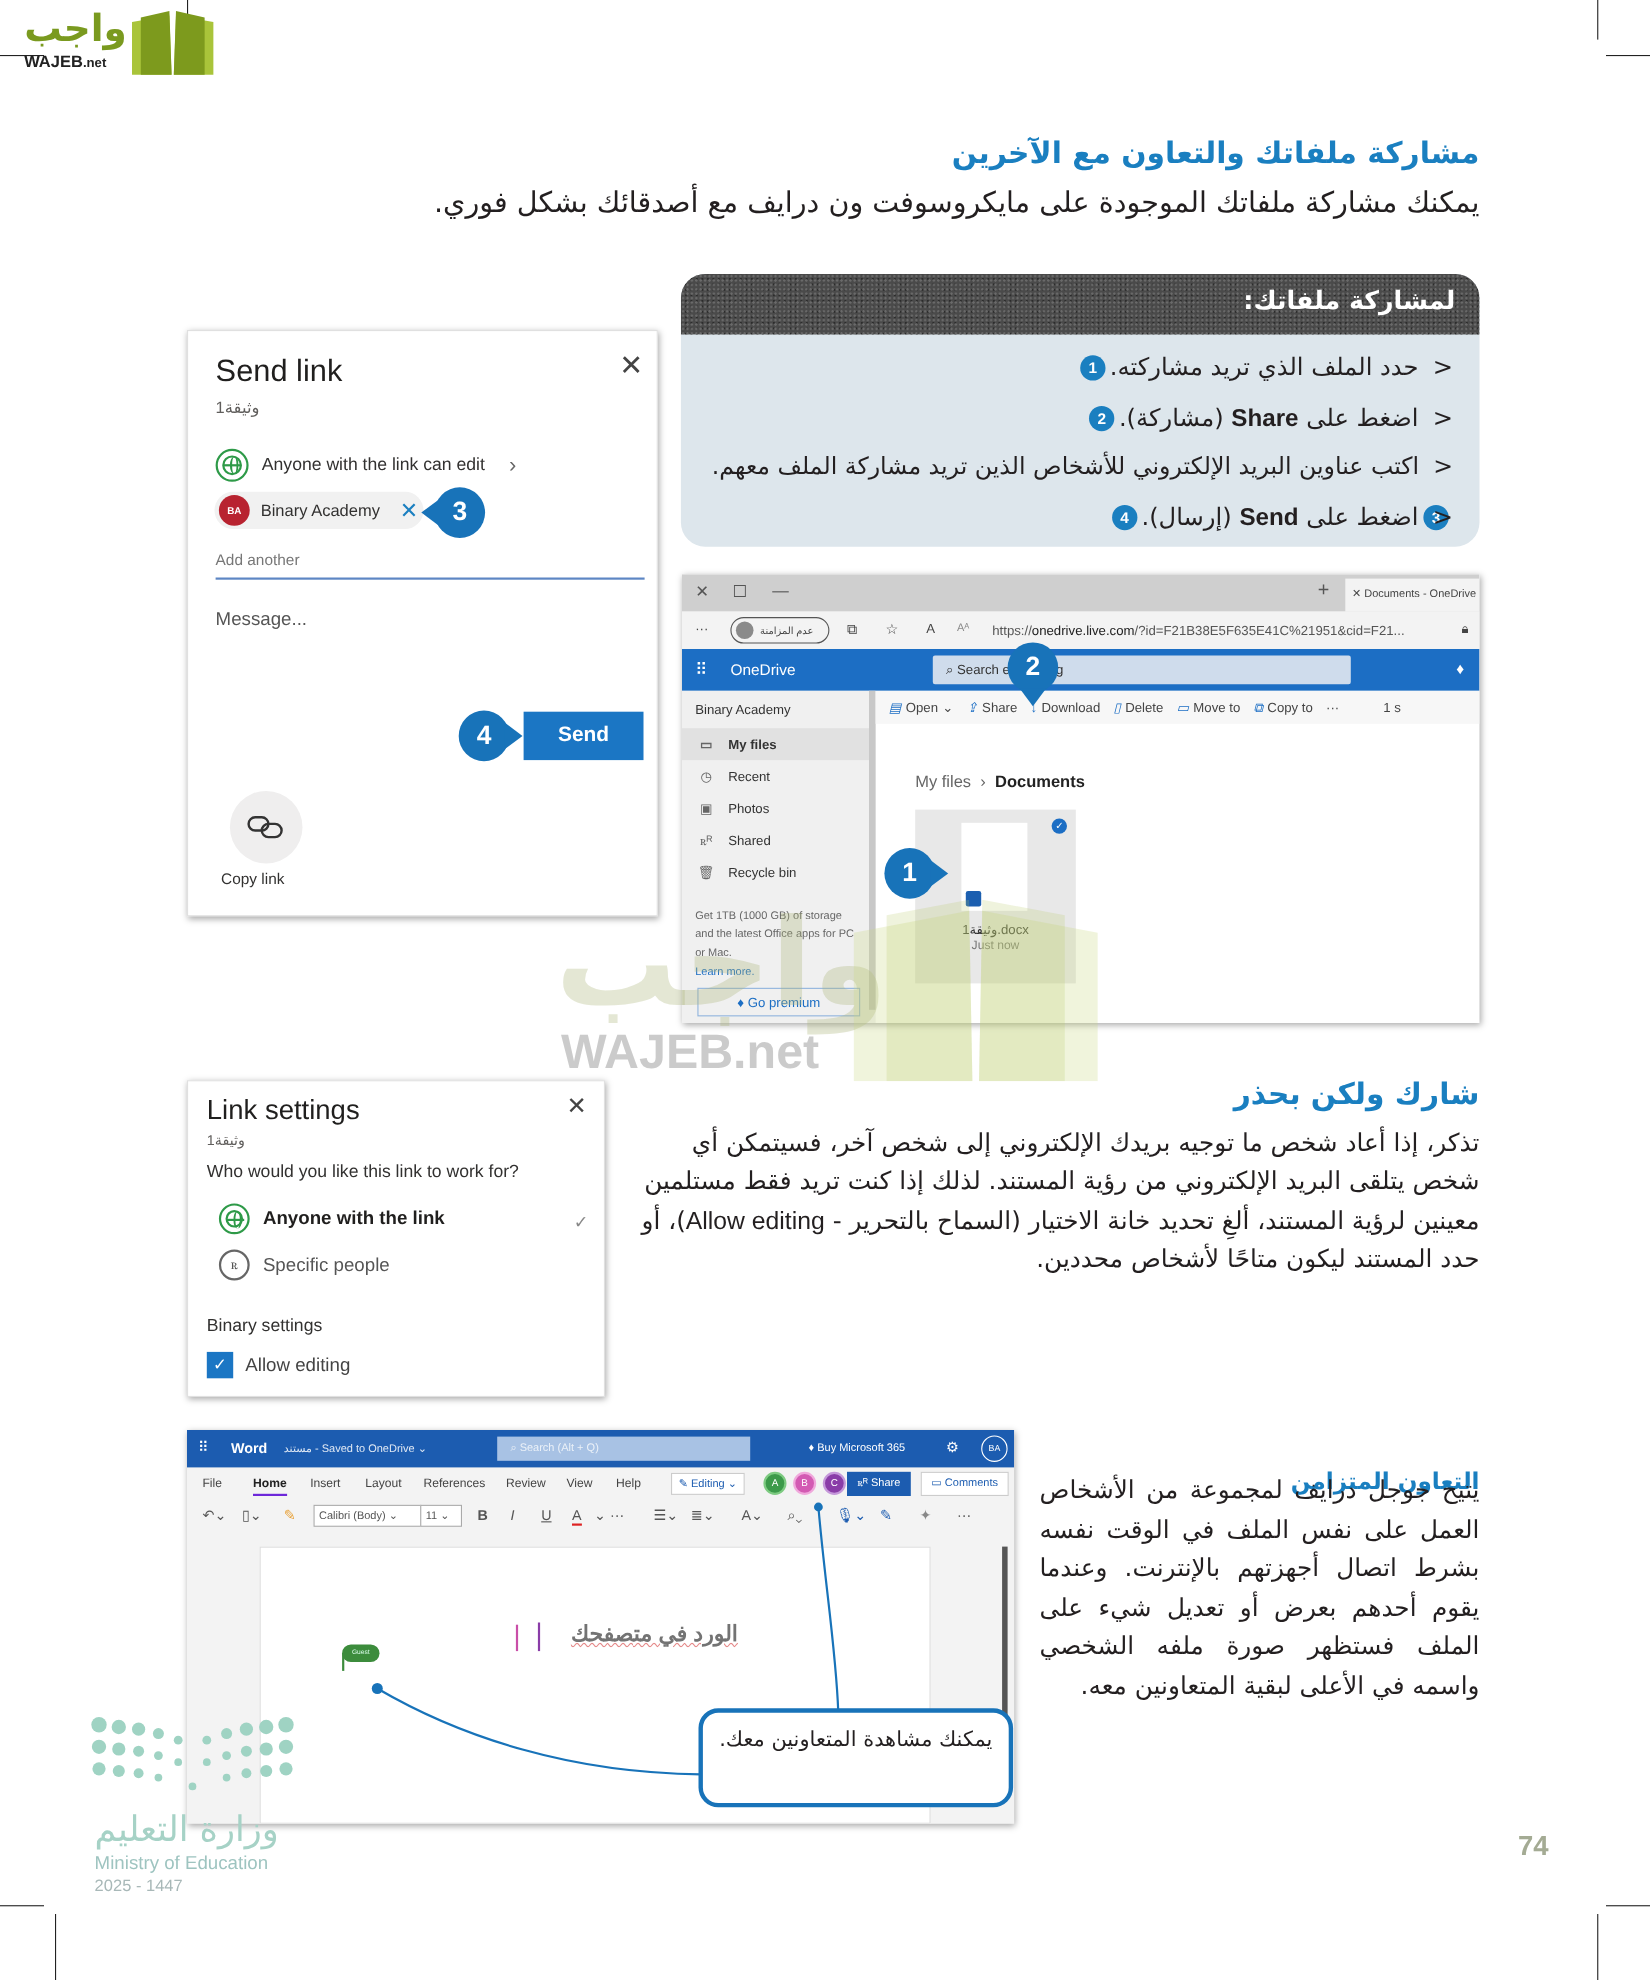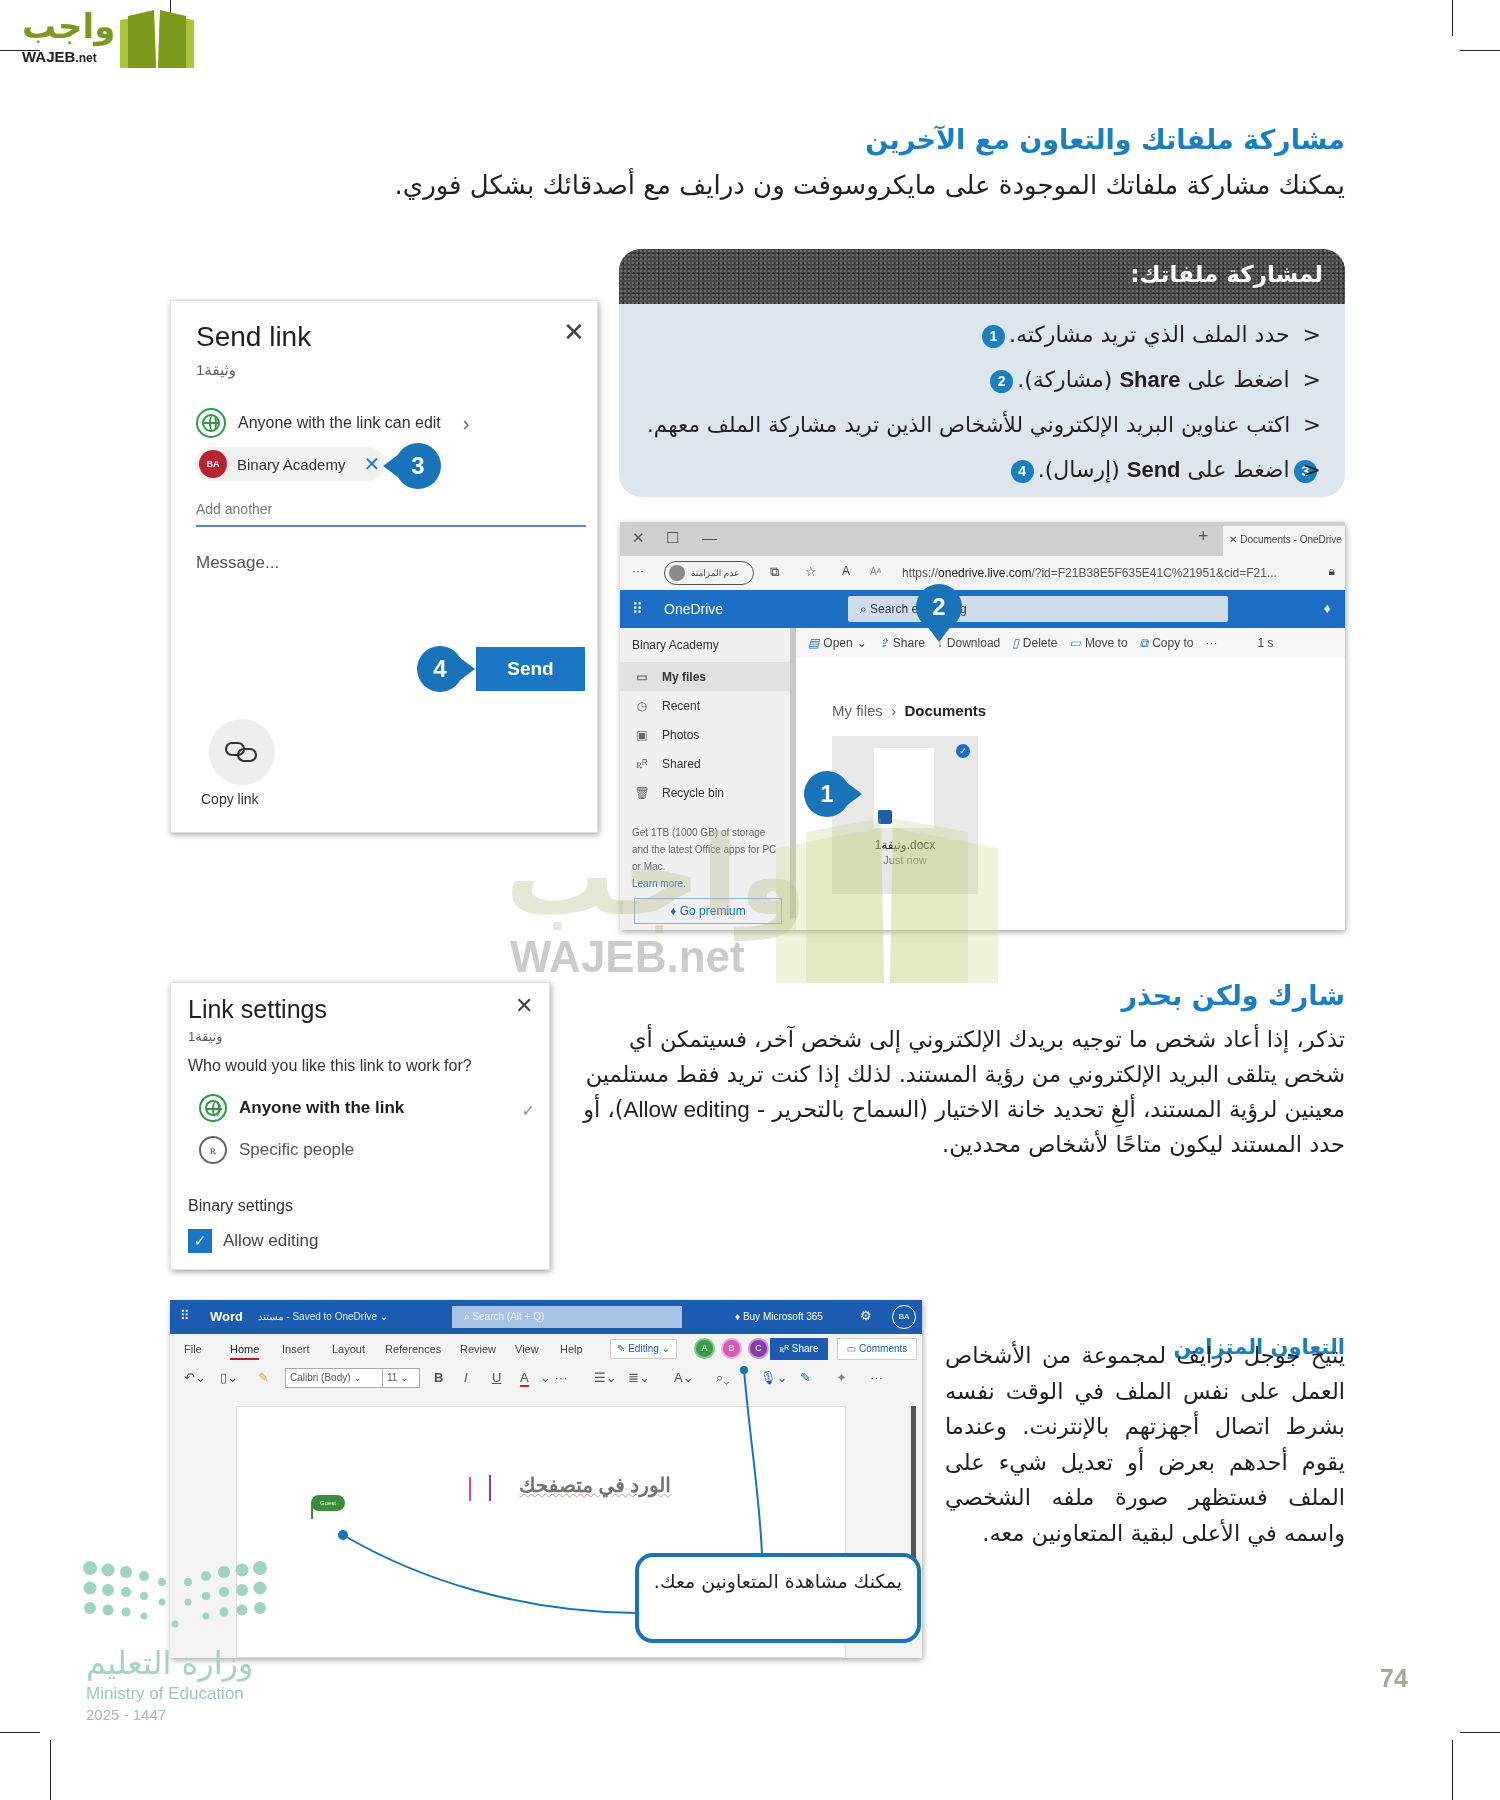--- a/index.html
+++ b/index.html
@@ -130,21 +130,21 @@
   .w-head { height: 34px; background: #1c5cb0; position: relative; color: #fff; font-size: 11px; }
   .w-head .waffle { top: 8px; left: 10px; font-size: 13px; }
   .w-app { position: absolute; left: 40px; top: 9px; font-size: 13px; font-weight: bold; }
   .w-doc { position: absolute; left: 88px; top: 11px; font-size: 10px; color: #dfe8f4; white-space: nowrap; }
   .w-search { position: absolute; left: 282px; top: 6px; width: 230px; height: 22px; background: #a8c2e4; color: #ebf1f8; font-size: 10px; padding: 5px 0 0 12px; }
   .w-buy { position: absolute; left: 565px; top: 11px; font-size: 10px; white-space: nowrap; }
   .w-gear { position: absolute; left: 690px; top: 8px; font-size: 13px; }
   .w-avatar { position: absolute; left: 722px; top: 5px; width: 24px; height: 24px; border-radius: 50%; border: 1.5px solid #fff; font-size: 8px; text-align: center; line-height: 21px; }
   .w-tabs { position: absolute; left: 0; top: 34px; width: 100%; height: 30px; font-size: 11px; color: #444; }
   .w-tab { position: absolute; top: 9px; }
-  .w-tab.active { font-weight: normal; color: #222; border-bottom: 2px solid #b91c1c; padding-bottom: 3px; }
+  .w-tab.active { font-weight: bold; color: #222; border-bottom: 2px solid #6d28d9; padding-bottom: 3px; }
   .w-editing { position: absolute; left: 440px; top: 5px; height: 20px; border: 1px solid #ccc; background: #fff; color: #1c5cb0; font-size: 10px; padding: 3px 6px; }
   .pres { position: absolute; top: 4px; width: 21px; height: 21px; border-radius: 50%; border: 2px solid; color: #fff; font-size: 9px; text-align: center; line-height: 17px; }
   .w-share { position: absolute; left: 600px; top: 4px; width: 58px; height: 22px; background: #1c5cb0; color: #fff; font-size: 10px; text-align: center; line-height: 22px; }
   .w-comments { position: absolute; left: 667px; top: 4px; width: 80px; height: 22px; border: 1px solid #ccc; background: #fff; color: #1c5cb0; font-size: 10px; text-align: center; line-height: 20px; }
   .w-toolbar { position: absolute; left: 0; top: 64px; width: 100%; height: 28px; font-size: 12px; color: #555; }
   .w-font { position: absolute; left: 115px; top: 4px; width: 98px; height: 20px; border: 1px solid #aaa; background: #fff; font-size: 10px; padding: 3px 4px; }
   .w-size { position: absolute; left: 212px; top: 4px; width: 38px; height: 20px; border: 1px solid #aaa; background: #fff; font-size: 10px; padding: 3px 4px; }
   .w-tb { position: absolute; top: 6px; font-size: 13px; }
   .w-page { position: absolute; left: 66px; top: 106px; width: 610px; height: 252px; background: #fff; border: 1px solid #ddd; }
   .w-scroll { position: absolute; right: 6px; top: 106px; width: 5px; height: 230px; background: #555; }

